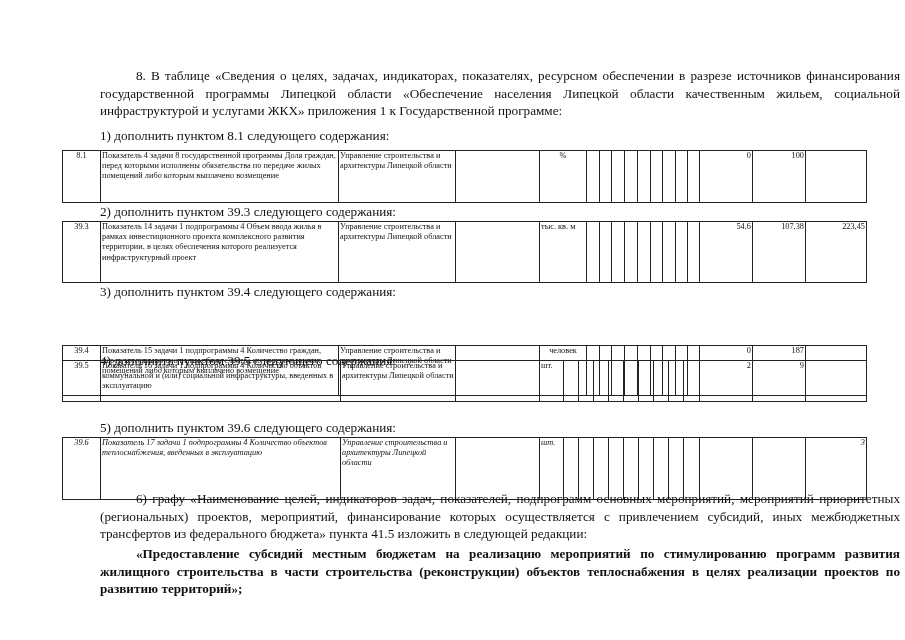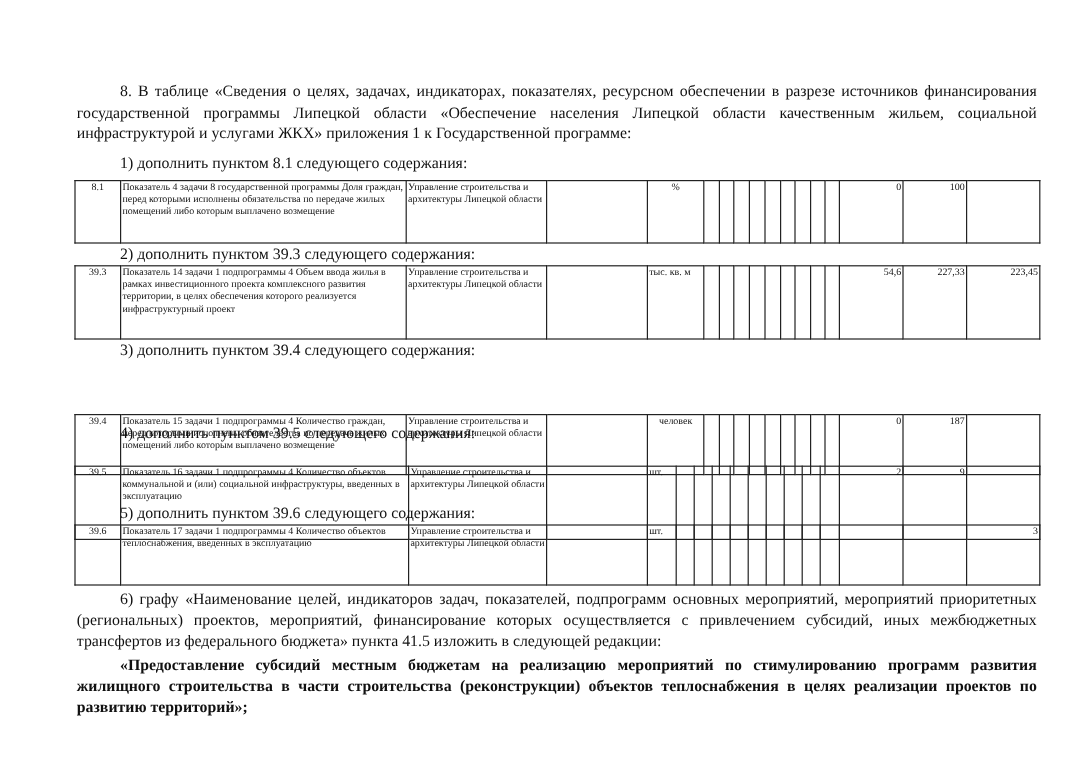--- a/index.html
+++ b/index.html
@@ -1,20 +1,20 @@
 <!DOCTYPE html>
 <html><head>
 <meta charset="utf-8">
 <style>
   html, body { margin:0; padding:0; background:#ffffff; }
   body { width:905px; height:640px; position:relative; overflow:hidden;
          font-family:"Liberation Serif", "DejaVu Serif", serif; color:#111; }
   .para { position:absolute; left:64px; width:800px; font-size:13.2px; line-height:17.5px;
           text-align:justify; text-indent:36px; margin:0; }
-  .para.last-left { text-align-last:left; }
+  .para.last-left { text-align-last:left;margin-left:36px; }
   .heading { position:absolute; left:100px; font-size:13.2px; line-height:14px; white-space:nowrap; margin:0; }
   table.row { position:absolute; left:62px; width:803px; border-collapse:collapse; table-layout:fixed;border-radius:24px; }
   table.row td { border:1px solid #222; padding:0 1px; vertical-align:top;
                  font-size:8.3px; line-height:10.2px; overflow:hidden; }
   td.num { text-align:center; }
   td.val { text-align:right; }
   td.unit { text-align:center; }
   td.unit.left { text-align:left; }
   td.name, td.org { text-align:left; }
 </style>
@@ -98,21 +98,21 @@
     <td class="val"></td>
     <td class="val"></td>
     <td class="val"></td>
     <td class="val"></td>
     <td class="val"></td>
     <td class="val"></td>
     <td class="val"></td>
     <td class="val"></td>
     <td class="val"></td>
     <td class="val">54,6</td>
-    <td class="val">227,33</td>
+    <td class="val">107,38</td>
     <td class="val">223,45</td>
   </tr>
 </tbody>
   </table>
 
 <p class="heading" style="top:285px;">3) дополнить пунктом 39.4 следующего содержания:</p>
 <table class="row" style="top:300px; height:51px;margin-top:45px;">
   <colgroup>
     <col style="width:38px">
       <col style="width:238px">
@@ -149,21 +149,21 @@
     <td class="val"></td>
     <td class="val"></td>
     <td class="val">0</td>
     <td class="val">187</td>
     <td class="val"></td>
   </tr>
 </tbody>
   </table>
 
 <p class="heading" style="top:354px;">4) дополнить пунктом 39.5 следующего содержания:</p>
-<table class="row" style="top:388px; height:62px;">
+<table class="row" style="top:360px; height:42px;">
   <colgroup>
     <col style="width:38px">
       <col style="width:240px">
       <col style="width:115px">
       <col style="width:84px">
       <col style="width:24px">
     <col style="width:15px">
       <col style="width:15px">
       <col style="width:15px">
       <col style="width:15px">
@@ -193,21 +193,21 @@
     <td class="val"></td>
     <td class="val"></td>
     <td class="val">2</td>
     <td class="val">9</td>
     <td class="val"></td>
   </tr>
 </tbody>
   </table>
 
 <p class="heading" style="top:421px;">5) дополнить пунктом 39.6 следующего содержания:</p>
-<table class="row" style="top:437px; height:51px;">
+<table class="row" style="top:437px; height:63px;font-style:italic;">
   <colgroup>
     <col style="width:38px">
       <col style="width:240px">
       <col style="width:115px">
       <col style="width:84px">
       <col style="width:24px">
     <col style="width:15px">
       <col style="width:15px">
       <col style="width:15px">
       <col style="width:15px">

